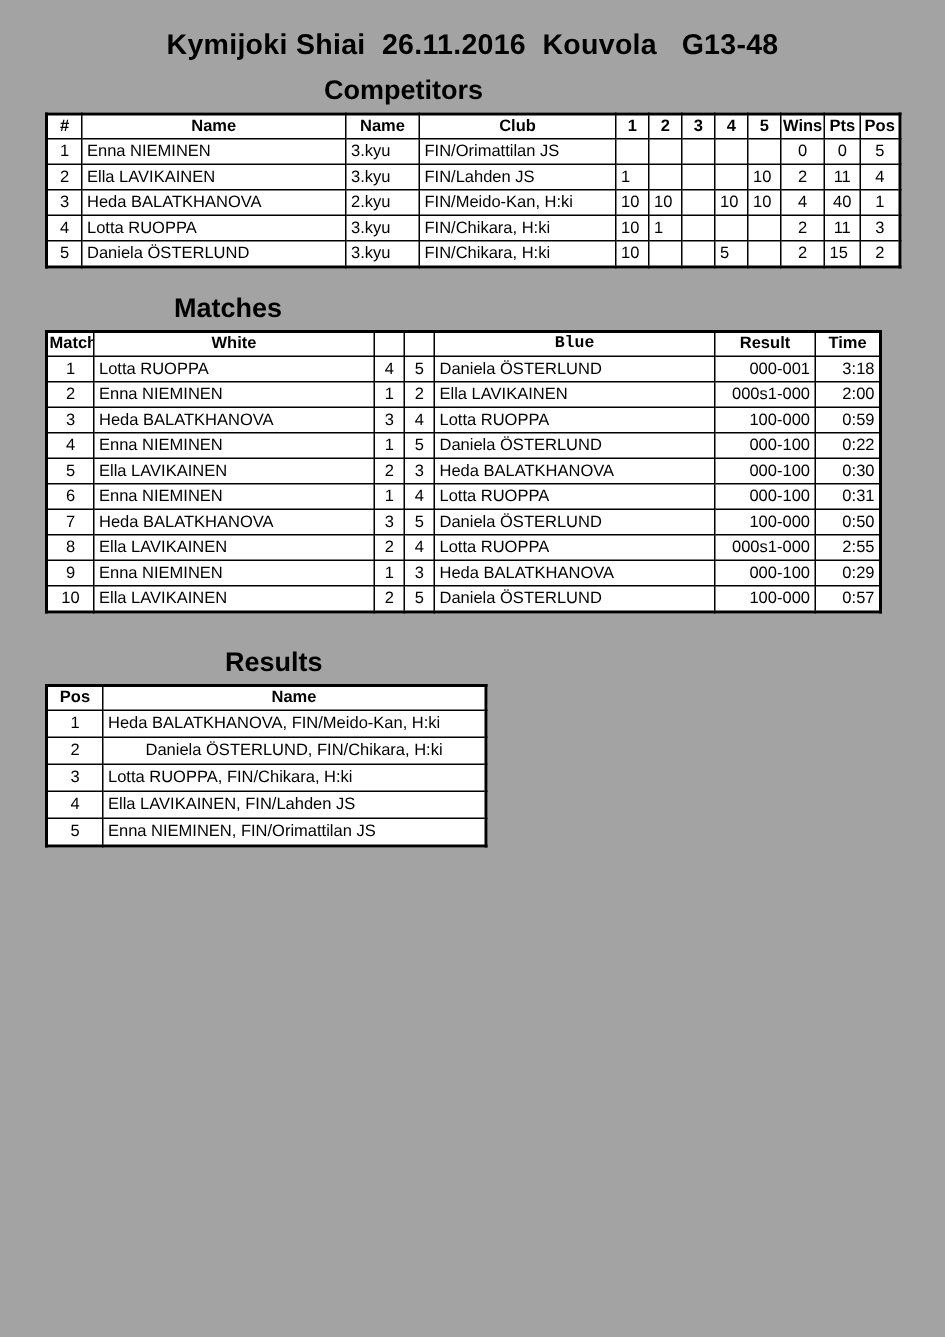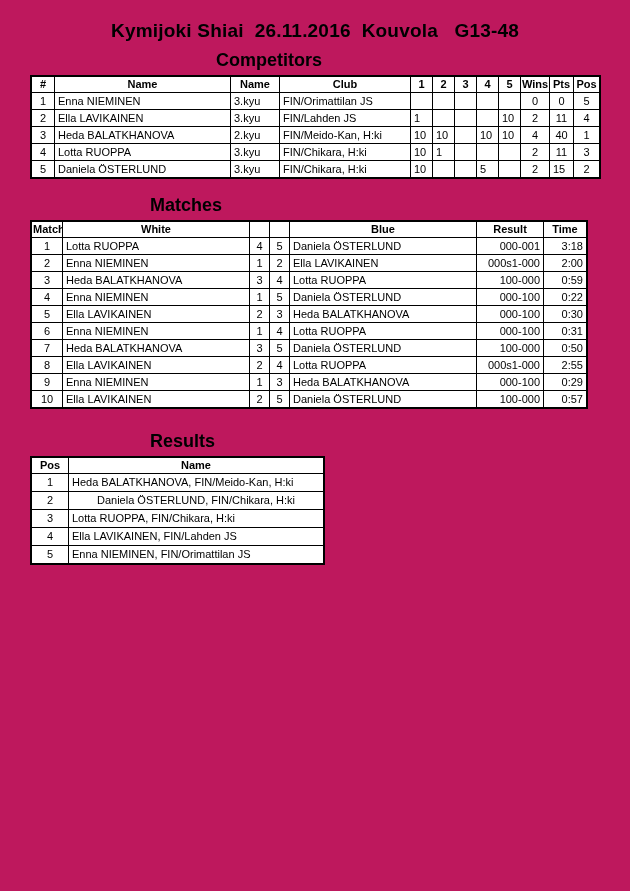--- a/index.html
+++ b/index.html
@@ -1,34 +1,34 @@
 <!DOCTYPE html>
 <html><head>
 <meta charset="utf-8">
 <style>
   html,body{margin:0;padding:0;background:#fff;}
   .page{
     width:630px;height:891px;box-sizing:border-box;
-    background:#be185d;color:#000;
+    background:#a3a3a3;color:#000;
     font-family:"Liberation Sans","DejaVu Sans",sans-serif;
     padding:20px 30px 0 30px;overflow:hidden;
   }
   .title{
     font-size:19px;font-weight:bold;text-align:center;
     margin:0 0 8px 0;white-space:pre;letter-spacing:0.2px;
   }
   .comp-count{
     font-size:10px;font-weight:bold;text-align:right;
     margin:0 2px 2px 0;width:570px;box-sizing:border-box;
   }
   .section-heading{
     font-size:18px;font-weight:bold;width:fit-content;
   }
   .heading-competitors{margin:2px 0 4px 186px;}
-  .heading-matches{margin:16px 0 4px 120px;}
+  .heading-matches{margin:16px 0 4px 86px;}
   .heading-results{margin:22px 0 4px 120px;}
   table.grid{
     border-collapse:collapse;table-layout:fixed;
     border:2px solid #000;background:#fff;
   }
   .grid th,.grid td{
     border:1px solid #000;
     font-size:11px;line-height:13px;
     padding:0 3px;overflow:hidden;white-space:nowrap;
     box-sizing:content-box;
@@ -141,21 +141,21 @@
   </table>
 
   <div class="section-heading heading-matches">Matches</div>
   <table class="grid matches">
     <thead>
         <tr>
           <th style="width: 28px;">Match</th>
           <th style="width: 184px;">White</th>
           <th style="width: 17px;"></th>
           <th style="width: 17px;"></th>
-          <th style="width: 184px;">Blue</th>
+          <th style="width: 184px; font-family: Liberation Mono, monospace;">Blue</th>
           <th style="width: 64px;">Result</th>
           <th style="width: 40px;">Time</th>
         </tr>
       </thead>
     <tbody>
         <tr>
           <td style="text-align: center;">1</td>
           <td style="text-align: left;">Lotta RUOPPA</td>
           <td style="text-align: center;">4</td>
           <td style="text-align: center;">5</td>

